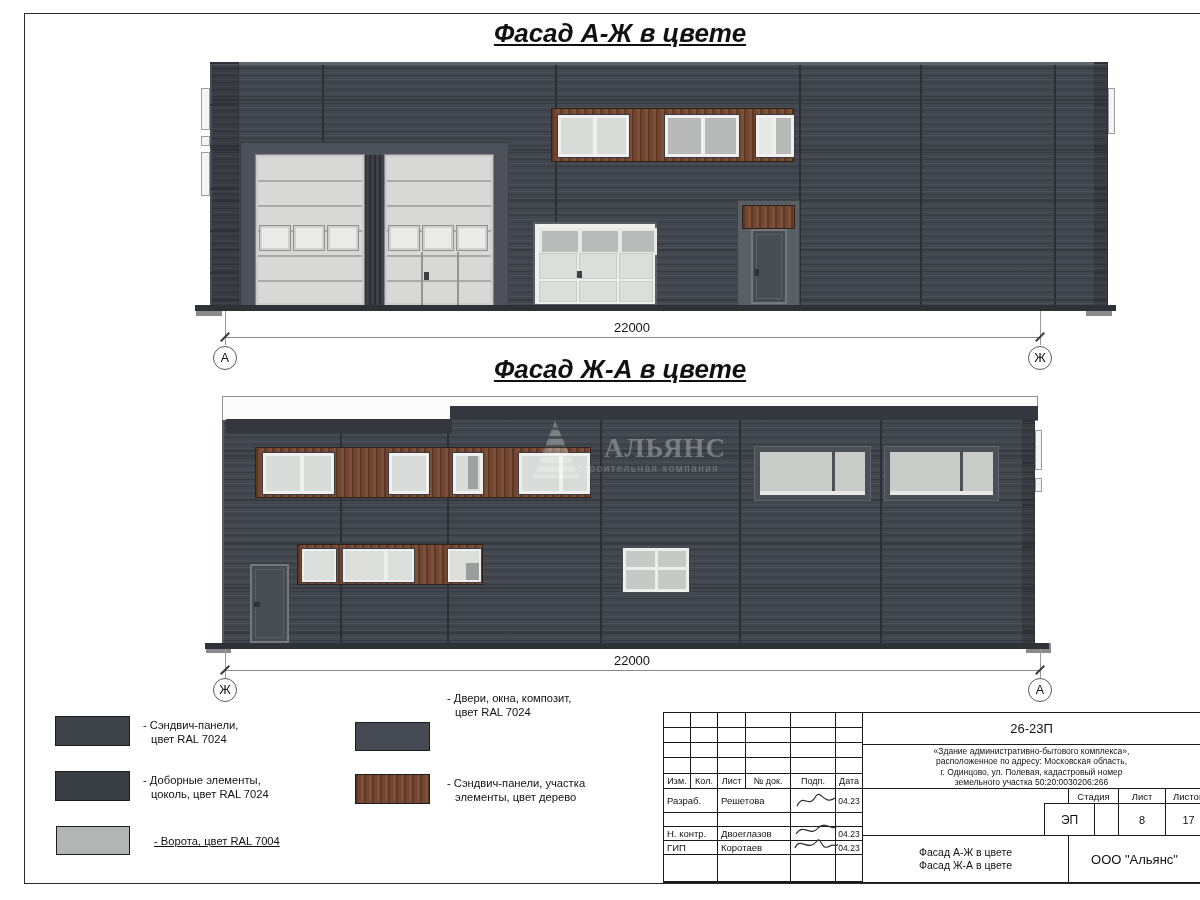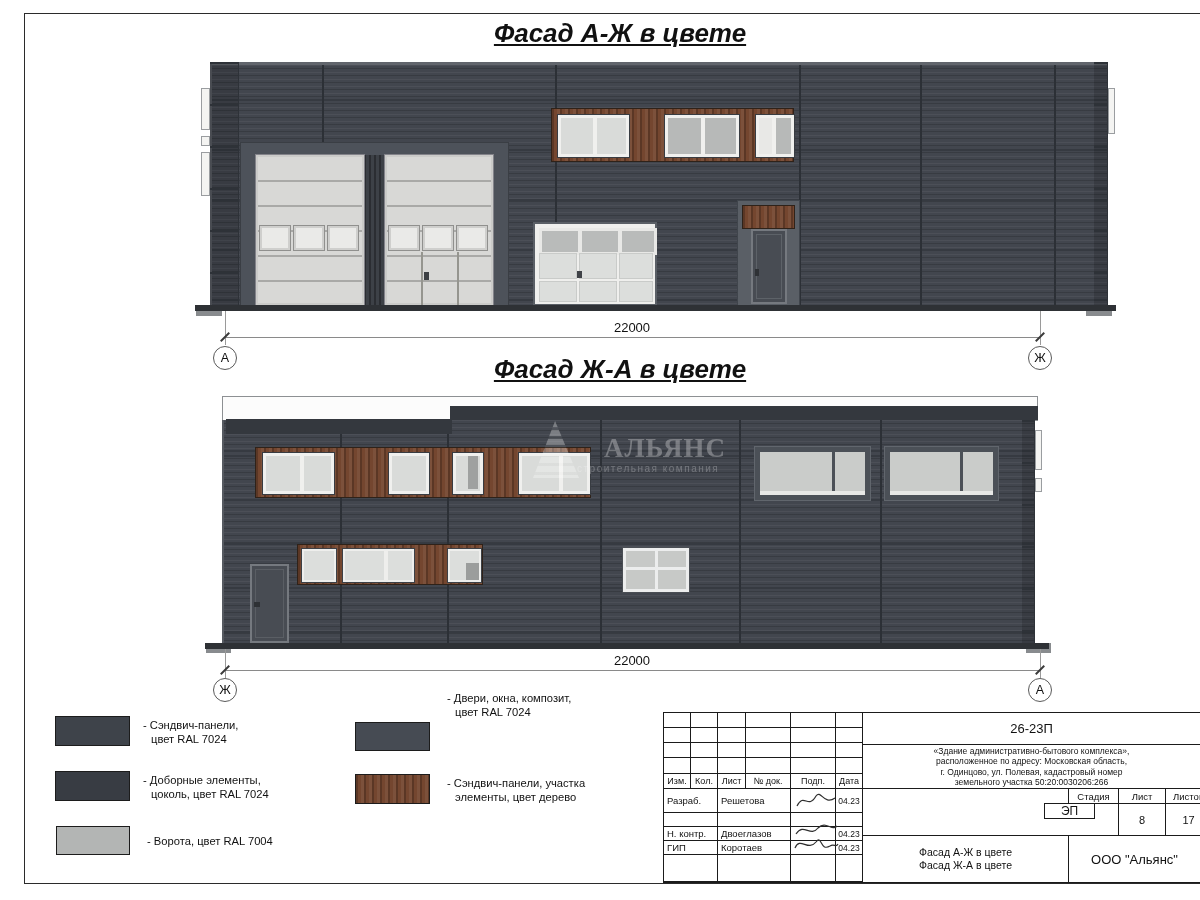--- a/index.html
+++ b/index.html
@@ -223,21 +223,21 @@
   <div class="a lgl" style="left:143px;top:719px;">
     <div>- Сэндвич-панели,</div>
     <div style="padding-left:8px;">цвет RAL 7024</div>
   </div>
   <div class="a sw" style="left: 55px; top: 771px; width: 75px; height: 30px; background-color: rgb(56, 60, 67);"></div>
   <div class="a lgl" style="left:143px;top:774px;">
     <div>- Доборные элементы,</div>
     <div style="padding-left:8px;">цоколь, цвет RAL 7024</div>
   </div>
   <div class="a sw" style="left: 56px; top: 826px; width: 74px; height: 29px; background-color: rgb(179, 181, 180);"></div>
-  <div class="a lgl" style="left:147px;top:835px;">
+  <div class="a lgl" style="left:154px;top:835px;text-decoration:underline;">
     <div>- Ворота, цвет RAL 7004</div>
   </div>
   <div class="a sw" style="left: 355px; top: 722px; width: 75px; height: 29px; background-color: rgb(70, 75, 83);"></div>
   <div class="a lgl" style="left:447px;top:692px;">
     <div>- Двери, окна, композит,</div>
     <div style="padding-left:8px;">цвет RAL 7024</div>
   </div>
   <div class="a sw wood" style="left: 355px; top: 774px; width: 75px; height: 30px; border: 1px solid rgb(28, 28, 28); background-color: rgb(116, 70, 47);"></div>
   <div class="a lgl" style="left:447px;top:777px;">
     <div>- Сэндвич-панели, участка</div>
@@ -308,21 +308,21 @@
   <div class="cell" style="left:862px;top:712px;width:339px;height:33px;font-size:13px;">26-23П</div>
   <div class="cell" style="left:862px;top:744px;width:339px;height:45px;flex-direction:column;font-size:8.5px;line-height:10.5px;">
     <div>«Здание административно-бытового комплекса»,</div>
     <div>расположенное по адресу: Московская область,</div>
     <div>г. Одинцово, ул. Полевая, кадастровый номер</div>
     <div>земельного участка 50:20:0030206:266</div>
   </div>
   <div class="cell" style="left:1068px;top:788px;width:51px;height:16px;font-size:9.5px;">Стадия</div>
   <div class="cell" style="left:1118px;top:788px;width:48px;height:16px;font-size:9.5px;">Лист</div>
   <div class="cell" style="left:1165px;top:788px;width:47px;height:16px;font-size:9.5px;">Листов</div>
-  <div class="cell" style="left:1044px;top:803px;width:51px;height:16px;font-size:12px;">ЭП</div>
+  <div class="cell" style="left:1044px;top:803px;width:51px;height:33px;font-size:12px;">ЭП</div>
   <div class="cell" style="left:1118px;top:803px;width:48px;height:33px;font-size:11px;">8</div>
   <div class="cell" style="left:1165px;top:803px;width:47px;height:33px;font-size:11px;">17</div>
   <div class="cell" style="left:862px;top:835px;width:207px;height:48px;flex-direction:column;font-size:10.5px;line-height:13px;">
     <div>Фасад А-Ж в цвете</div>
     <div>Фасад Ж-А в цвете</div>
   </div>
   <div class="cell" style="left:1068px;top:835px;width:133px;height:48px;font-size:13px;">ООО "Альянс"</div>
 
 </div>
 

